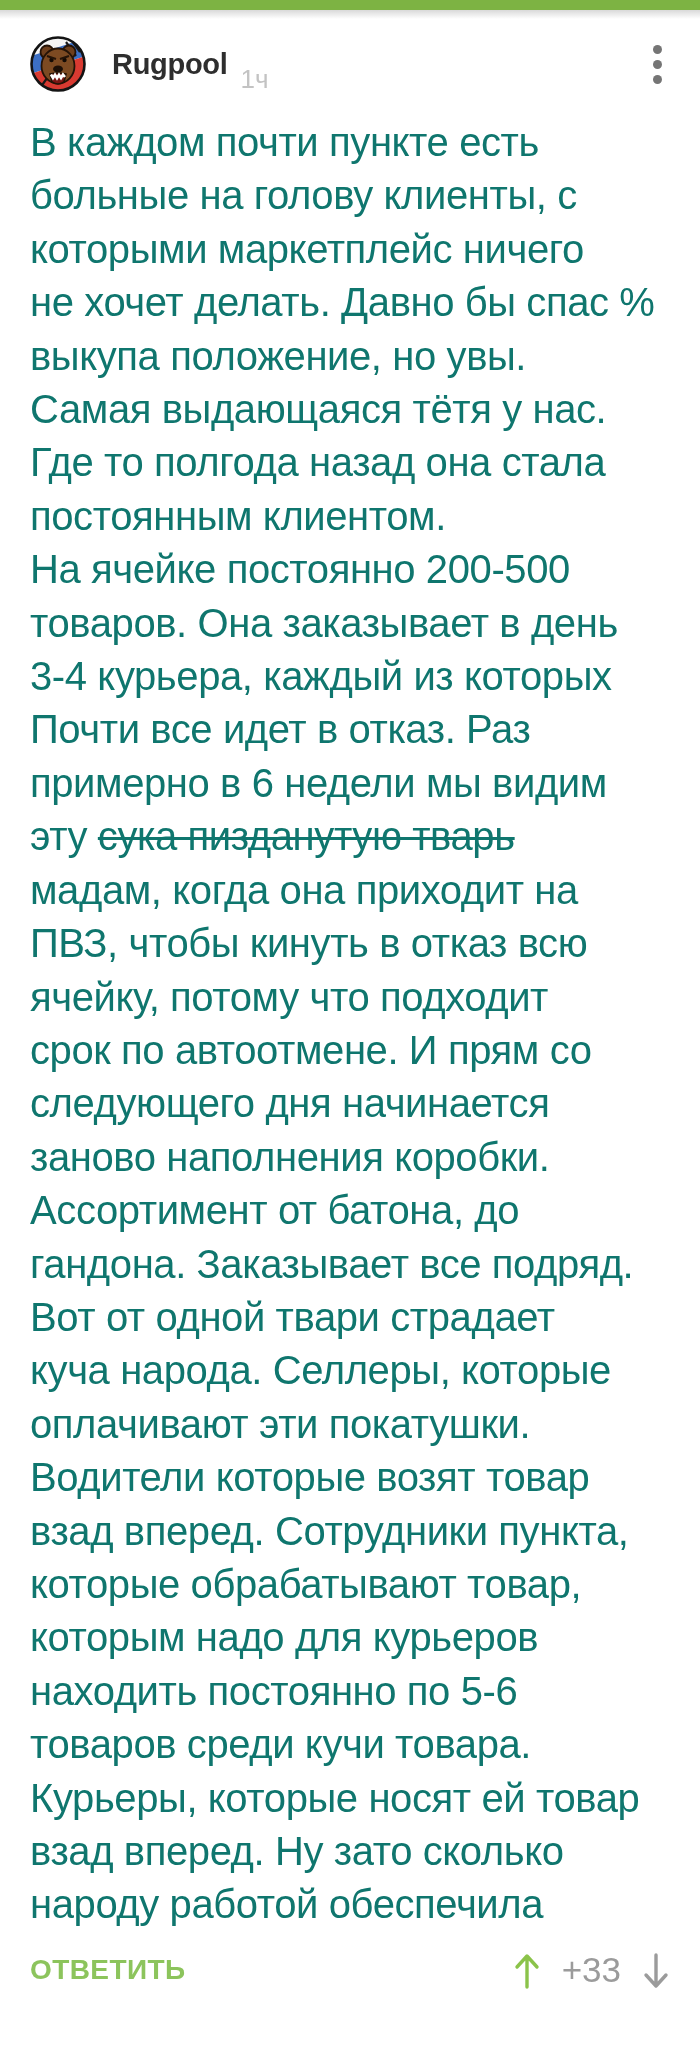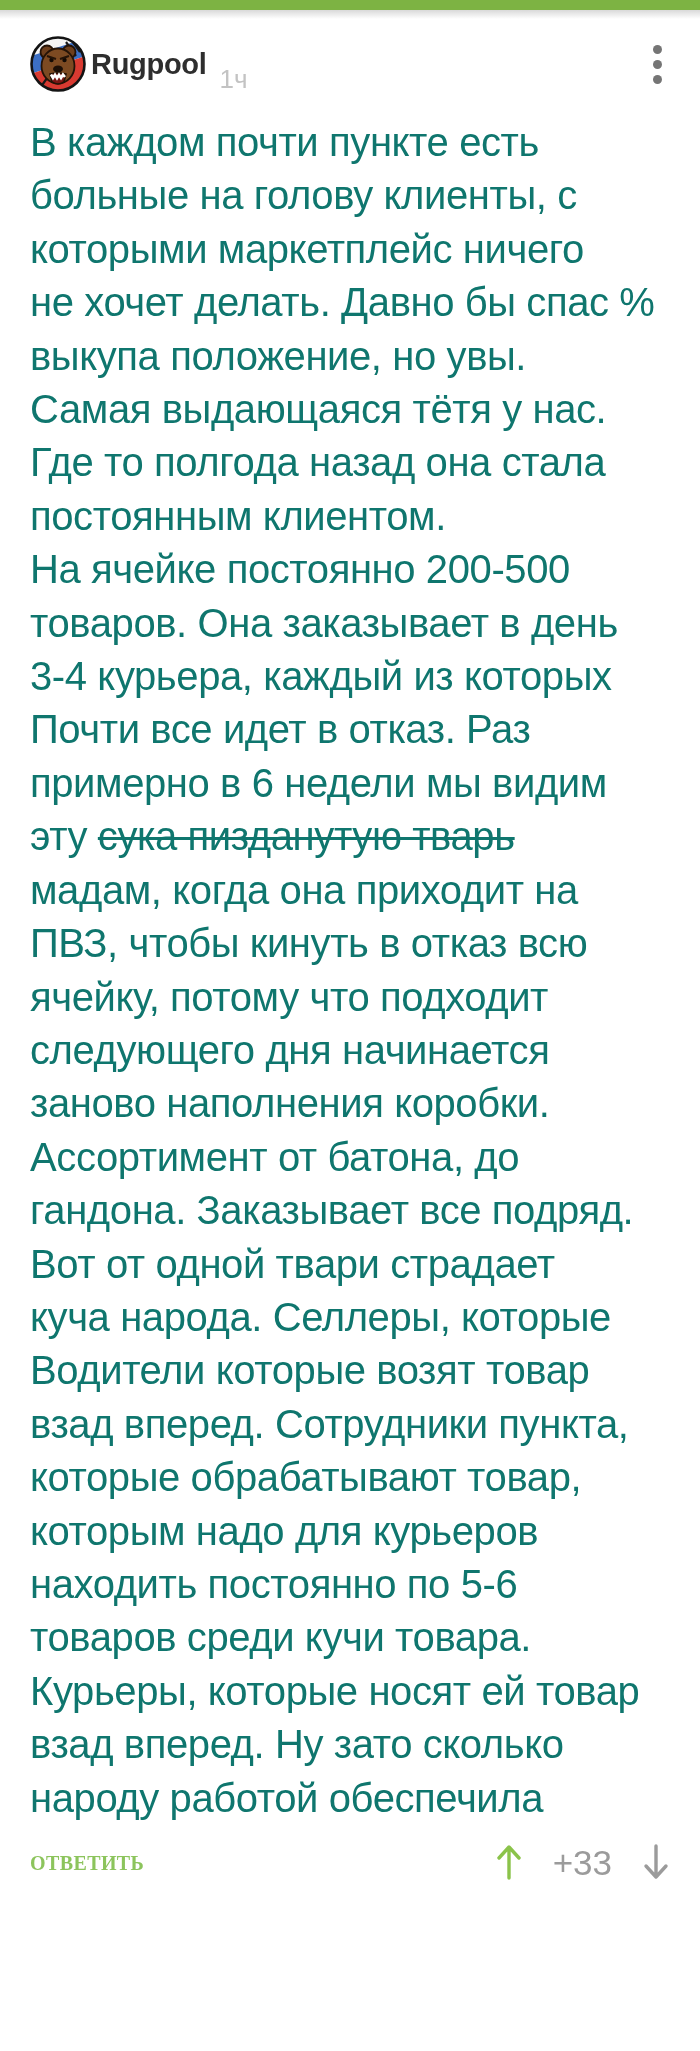--- a/index.html
+++ b/index.html
@@ -26,21 +26,21 @@
     display: flex;
     align-items: center;
     height: 56px;
   }
   .avatar {
     width: 56px;
     height: 56px;
     flex: 0 0 56px;
   }
   .username {
-    margin-left: 5px;
+    margin-left: 26px;
     font-size: 29px;
     font-weight: 700;
     color: #2e2e2e;
     letter-spacing: -0.3px;
   }
   .timestamp {
     margin-left: 13px;
     font-size: 26px;
     color: #c3c3c3;
     margin-top: 31px;
@@ -75,35 +75,35 @@
     text-decoration-thickness: 3px;
   }
   .struck:empty { display: none; }
   .comment-footer {
     margin: 16px 30px 0 30px;
     display: flex;
     align-items: center;
     height: 44px;
   }
   .reply-button {
-    font-size: 20px;
+    font-size: 28px;
     font-weight: 700;
     color: var(--accent-green, #8cc45c);
     letter-spacing: 0.4px;
     cursor: pointer;
     background: none;
     border: none;
     padding: 0;
-    font-family: Liberation Serif, serif;
+    font-family: Liberation Sans, sans-serif;
   }
   .votes {
     margin-left: auto;
     display: flex;
-    align-items: flex-start;
-    gap: 30px;
+    align-items: flex-end;
+    gap: 21px;
   }
   .vote-btn {
     background: none;
     border: none;
     padding: 0;
     cursor: pointer;
     display: flex;
     align-items: center;
   }
   .rating {
@@ -185,33 +185,35 @@
     <div class="line"><span>примерно в 6 недели мы видим</span></div>
 
     <div class="line"><span>эту </span><span class="struck">сука пизданутую тварь</span></div>
 
     <div class="line"><span>мадам, когда она приходит на</span></div>
 
     <div class="line"><span>ПВЗ, чтобы кинуть в отказ всю</span></div>
 
     <div class="line"><span>ячейку, потому что подходит</span></div>
 
+    <div class="line"><span>срок по автоотмене. И прям со</span></div>
 
     <div class="line"><span>следующего дня начинается</span></div>
 
     <div class="line"><span>заново наполнения коробки.</span></div>
 
     <div class="line"><span>Ассортимент от батона, до</span></div>
 
     <div class="line"><span>гандона. Заказывает все подряд.</span></div>
 
     <div class="line"><span>Вот от одной твари страдает</span></div>
 
     <div class="line"><span>куча народа. Селлеры, которые</span></div>
 
+    <div class="line"><span>оплачивают эти покатушки.</span></div>
 
     <div class="line"><span>Водители которые возят товар</span></div>
 
     <div class="line"><span>взад вперед. Сотрудники пункта,</span></div>
 
     <div class="line"><span>которые обрабатывают товар,</span></div>
 
     <div class="line"><span>которым надо для курьеров</span></div>
 
     <div class="line"><span>находить постоянно по 5-6</span></div>

